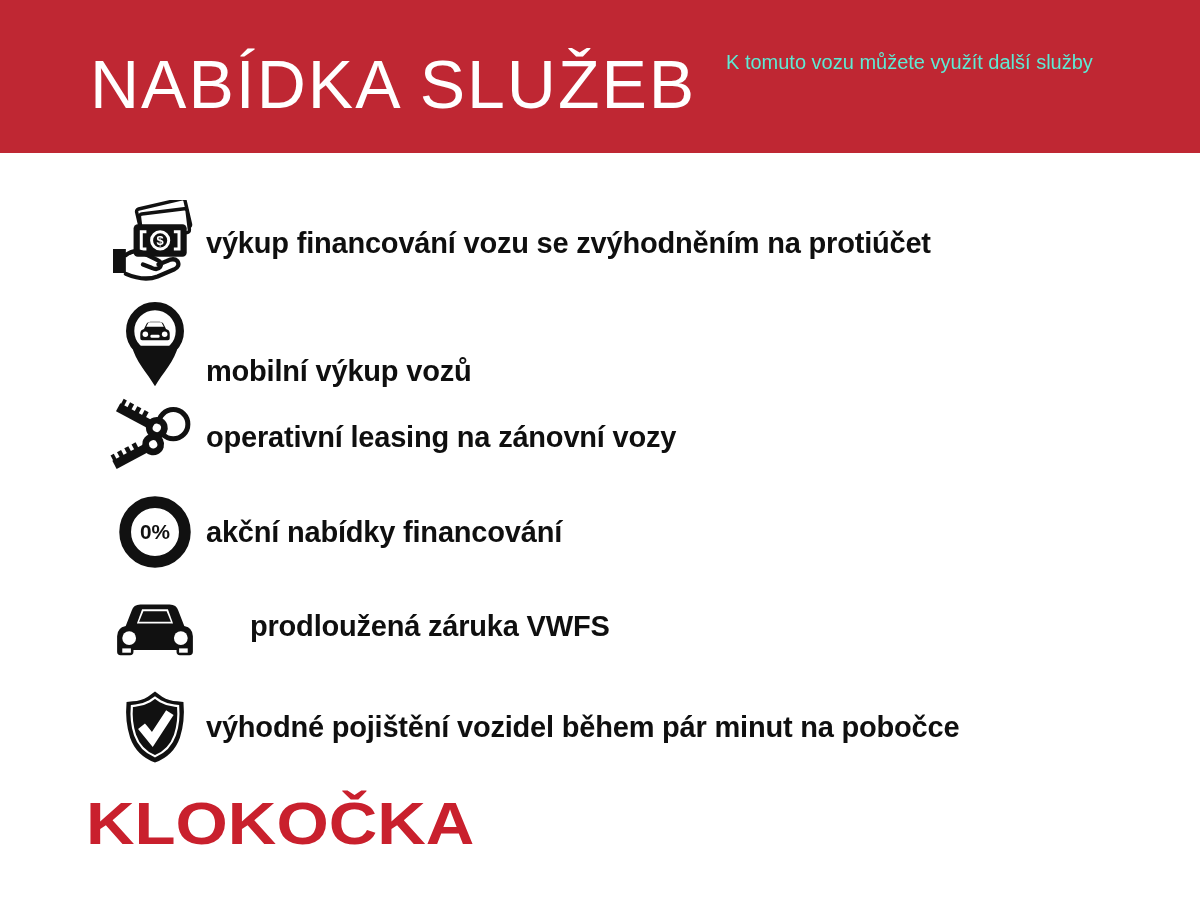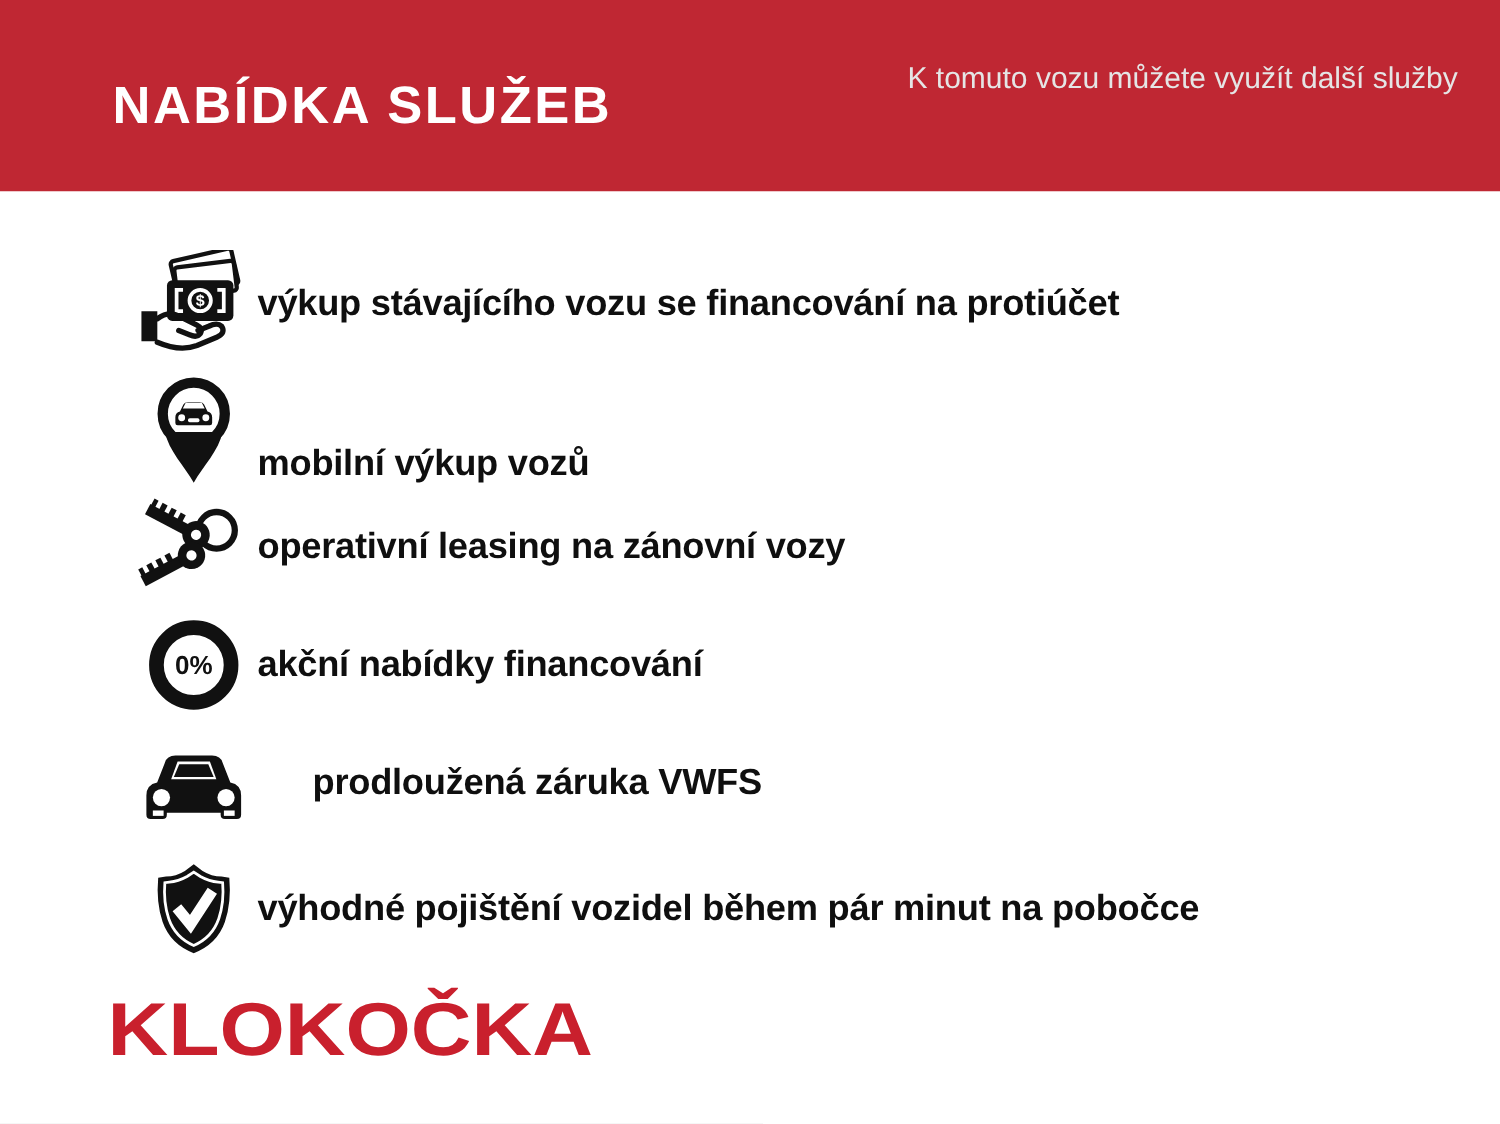--- a/index.html
+++ b/index.html
@@ -9,27 +9,27 @@
     background:#ffffff; overflow:hidden;
     font-family:"Liberation Sans", sans-serif;
     margin:0 auto;
   }
   .header {
     position:absolute; left:0; top:0; width:1200px; height:153px;
     background:#bf2733;
   }
   .header-title {
     position:absolute; left:90px; top:57px;
-    font-size:42px; line-height:54px; font-weight:bold;
+    font-size:68px; line-height:54px; font-weight:normal;
     color:#ffffff; letter-spacing:2px; white-space:nowrap;
   }
   .header-subtitle {
     position:absolute; left:726px; top:48px;
-    font-size:24px; line-height:29px; font-weight:400;
-    color:#e5e5e5;
+    font-size:20px; line-height:29px; font-weight:400;
+    color:#5eead4;
   }
   .service-row {
     position:absolute; left:108px; display:flex; align-items:center;
   }
   .service-icon {
     width:94px; min-width:94px; display:flex;
     justify-content:center; align-items:center;
   }
   .service-label {
     margin-left:4px; font-size:29px; font-weight:bold;
@@ -70,21 +70,21 @@
         <rect x="24" y="28" width="62" height="38" rx="5" fill="#111"></rect>
         <circle cx="55" cy="47" r="10" fill="none" stroke="#fff" stroke-width="3.5"></circle>
         <text class="svg-label" x="55" y="52.5" font-size="15" fill="#fff" text-anchor="middle">$</text>
         <path d="M39 37 h-6 v20 h6" fill="none" stroke="#fff" stroke-width="3.5"></path>
         <path d="M71 37 h6 v20 h-6" fill="none" stroke="#fff" stroke-width="3.5"></path>
         <rect x="0" y="57" width="15" height="28" fill="#111"></rect>
         <path d="M15 64 Q26 56 36 62 L52 70 Q58 73 55 78 Q52 82 45 79 L35 75" fill="none" stroke="#111" stroke-width="5" stroke-linecap="round" stroke-linejoin="round"></path>
         <path d="M15 86 Q36 95 52 89 L71 81 Q79 77 75 71 Q71 67 63 71 L53 75" fill="none" stroke="#111" stroke-width="5" stroke-linecap="round" stroke-linejoin="round"></path>
       </svg>
     </div>
-    <div class="service-label">výkup stávajícího vozu se financování na protiúčet</div>
+    <div class="service-label">výkup financování vozu se zvýhodněním na protiúčet</div>
   </div>
 
   <div class="service-row row-2">
     <div class="service-icon">
       <svg width="76" height="92" viewBox="0 0 80 100">
         <circle cx="40" cy="38" r="27" fill="#fff" stroke="#111" stroke-width="9"></circle>
         <path d="M40 98 C32 84 18 70 15 54 L65 54 C62 70 48 84 40 98 Z" fill="#111"></path>
         <path d="M24 46 v-5 q0 -4 4 -5 l3 -6 q1 -2 4 -2 h10 q3 0 4 2 l3 6 q4 1 4 5 v5 q0 2 -2 2 h-28 q-2 0 -2 -2 z" fill="#111"></path>
         <path d="M30.5 33.5 l2.5 -5 h14 l2.5 5 z" fill="#fff"></path>
         <circle cx="29.5" cy="41.5" r="3" fill="#fff"></circle>

